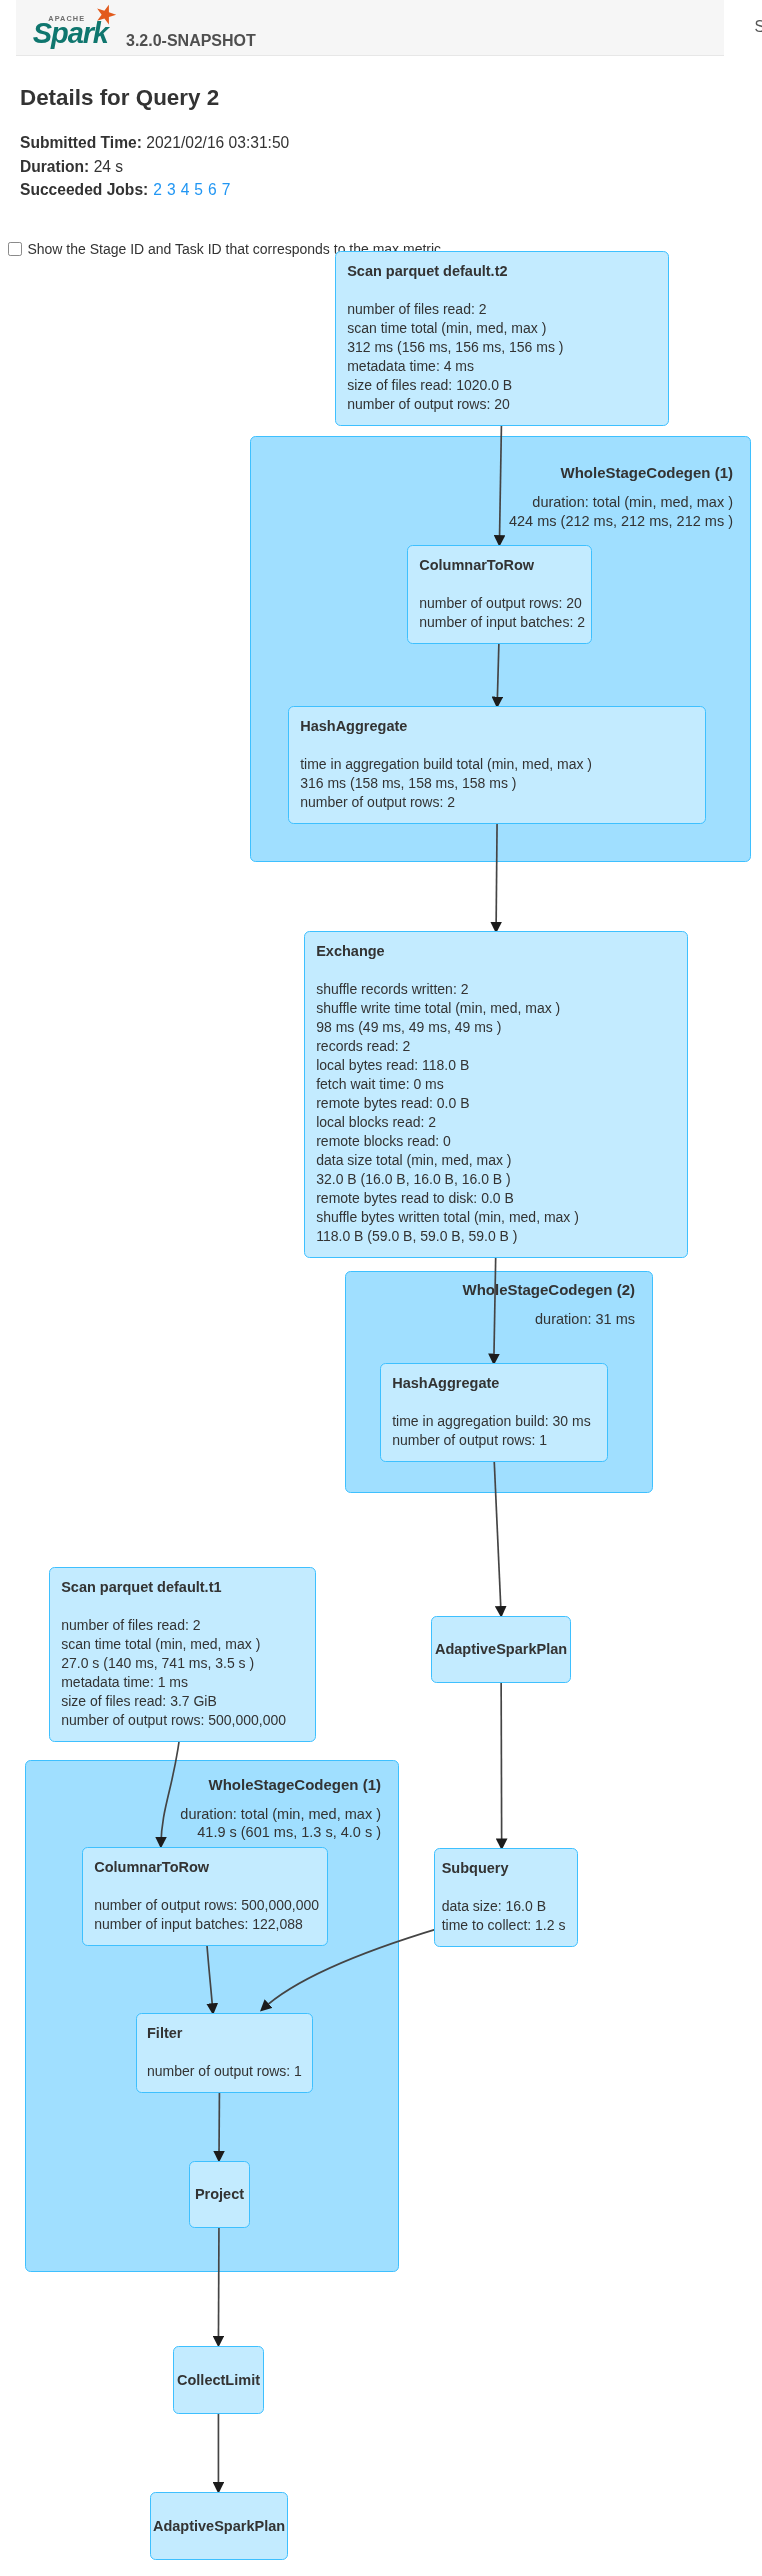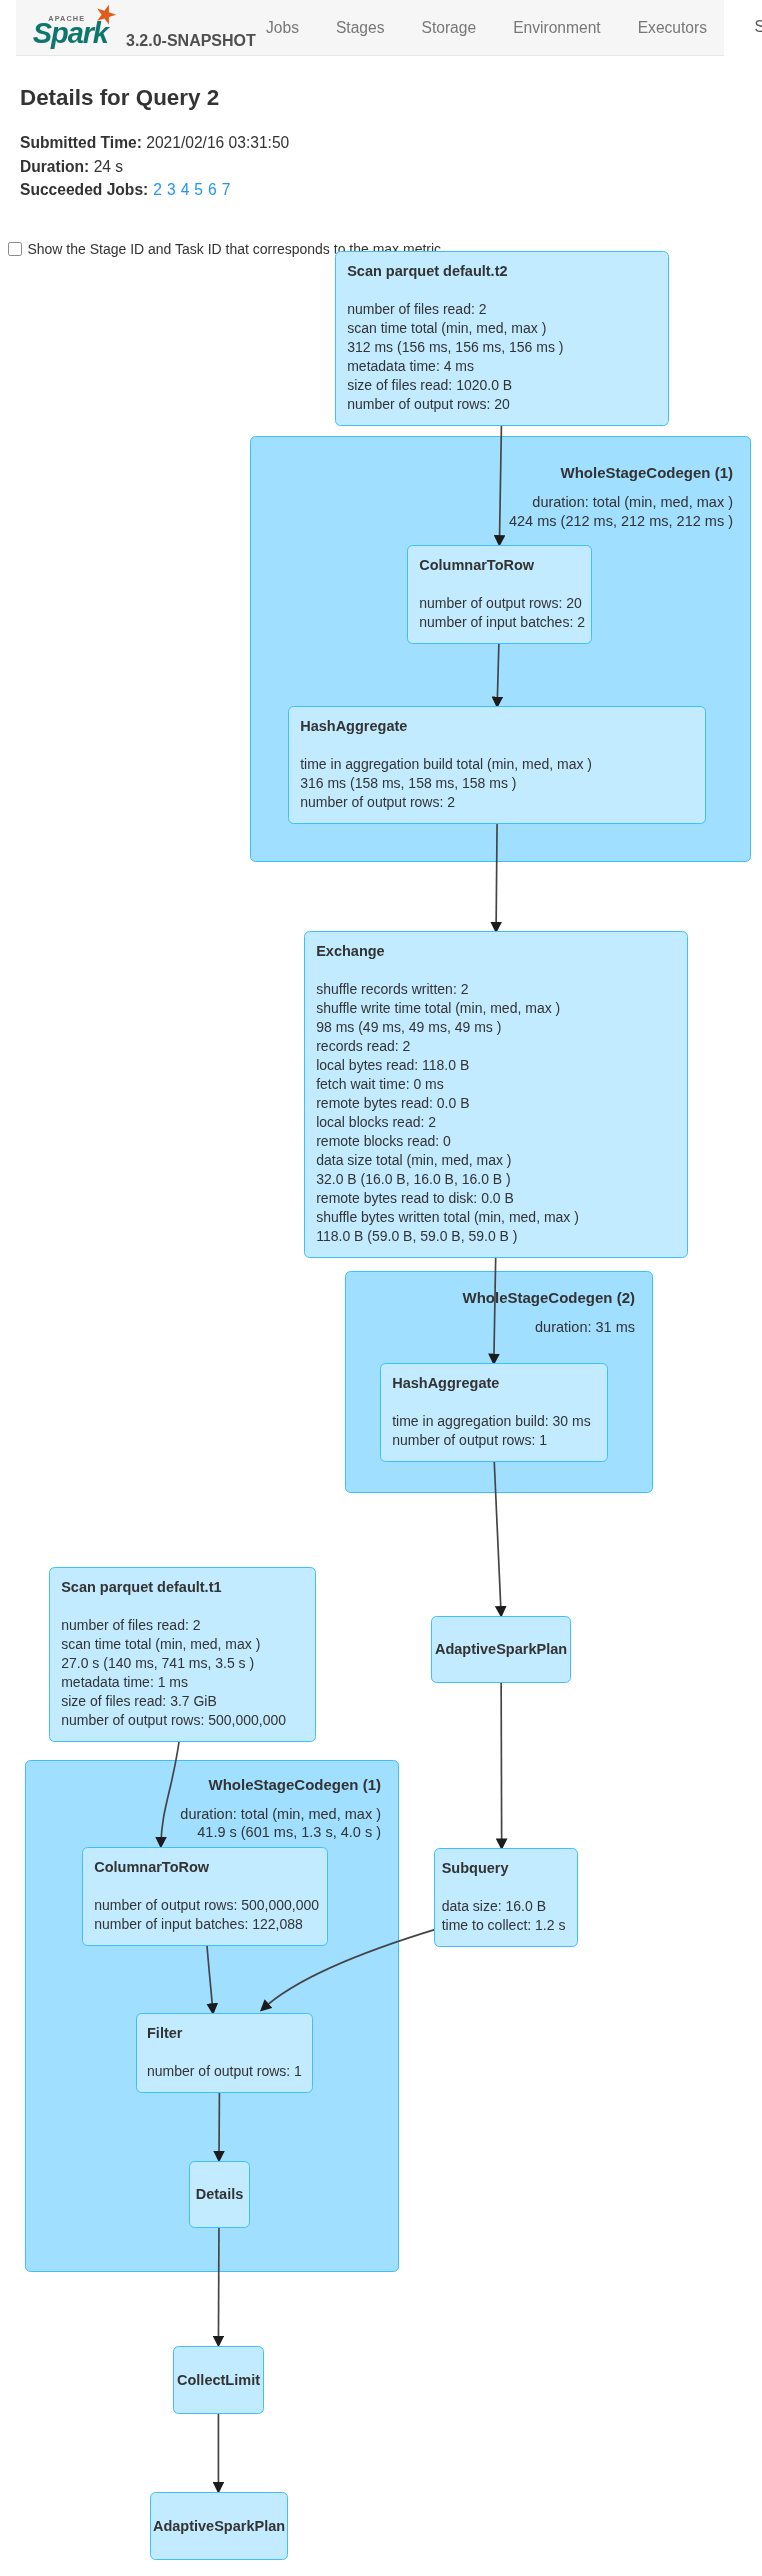--- a/index.html
+++ b/index.html
@@ -36,21 +36,21 @@
                   background:#fff; display:inline-block; }
   .checkbox-label { font-size:14px; color:#333; margin-left:5.6px; }
   
   .cluster { position:absolute; background:#a0dfff; border:1.1px solid #3ec0ff; border-radius:5.6px; z-index:1; }
   .cluster-label { position:absolute; top:0; right:0; text-align:right; padding-right:17px; color:#333; }
   .cluster-title { font-size:15px; font-weight:bold; }
   .cluster-duration { margin-top:12.3px; font-size:14.5px; line-height:18.4px; }
   .c-wsc1r { left:250px; top:436px;  width:501px; height:426px; }
   .c-wsc1r .cluster-label { padding-top:27px; }
   .c-wsc2  { left:345px; top:1271px; width:308px; height:222px; }
-  .c-wsc2 .cluster-label { padding-top:9px;margin-top:8px; }
+  .c-wsc2 .cluster-label { padding-top:9px; }
   .c-wsc1l { left:25px;  top:1760px; width:374px; height:512px; }
   .c-wsc1l .cluster-label { padding-top:14.5px; }
   .edges { position:absolute; left:0; top:0; z-index:2; }
   .node { position:absolute; background:#c3ebff; border:1.1px solid #3ec0ff; border-radius:5.6px;
           z-index:3; padding:10px 11.2px 11.2px 11.2px; font-size:14px; line-height:19px; color:#333; }
   .node-title { font-size:14.5px; font-weight:bold; line-height:19px; white-space:nowrap; }
   .node-gap { height:19px; }
   .node-line { white-space:nowrap; }
   .node-center { display:flex; align-items:center; justify-content:center; padding:16px; }
   .n-scan-t2     { left:335px; top:251px;  width:334px; min-height:168px; }
@@ -70,27 +70,20 @@
 </head>
 <body>
 
 <div class="navbar">
   <div class="brand">
     <span class="brand-apache">APACHE</span>
     <span class="brand-word">Spark</span>
     <span class="brand-star">★</span>
   </div>
   <span class="brand-version">3.2.0-SNAPSHOT</span>
-  <div class="nav-items">
-    <span class="nav-item">Jobs</span>
-    <span class="nav-item">Stages</span>
-    <span class="nav-item">Storage</span>
-    <span class="nav-item">Environment</span>
-    <span class="nav-item">Executors</span>
-  </div>
   <div class="nav-item-active">SQL</div>
 </div>
 
 <div class="page-title">Details for Query 2</div>
 
 <div class="meta-row row-submitted">
   <b>Submitted Time:</b>
   <span>2021/02/16 03:31:50</span>
 </div>
 <div class="meta-row row-duration">
@@ -235,21 +228,21 @@
   <div class="node-line">time to collect: 1.2 s</div>
 </div>
 
 <div class="node n-filter">
   <div class="node-title">Filter</div>
   <div class="node-gap"></div>
   <div class="node-line">number of output rows: 1</div>
 </div>
 
 <div class="node node-center n-project">
-  <div class="node-title">Details</div>
+  <div class="node-title">Project</div>
 </div>
 
 <div class="node node-center n-collect">
   <div class="node-title">CollectLimit</div>
 </div>
 
 <div class="node node-center n-adaptive2">
   <div class="node-title">AdaptiveSparkPlan</div>
 </div>
 

